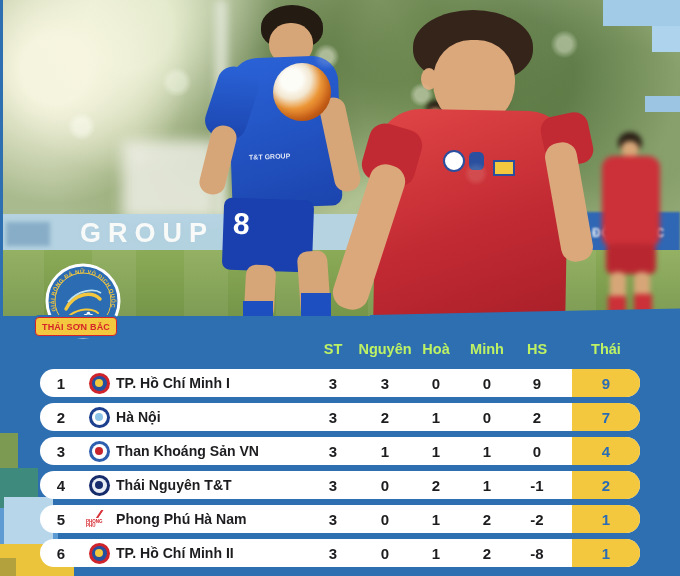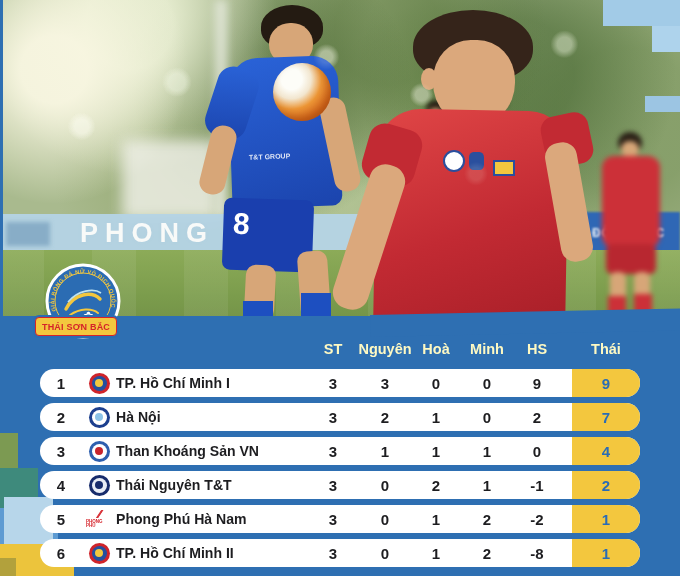--- a/index.html
+++ b/index.html
@@ -59,21 +59,21 @@
   
   .banner{position:absolute;left:113px;top:297px;width:273px;height:35px;background:#f3c73e;border-radius:8px;display:flex;align-items:center;justify-content:center;z-index:5;box-shadow:0 1px 3px rgba(0,0,0,.15);}
   .banner span{font-size:19px;font-weight:800;color:#2765ac;transform:scaleX(.97);white-space:nowrap;}
   
   .panel{position:absolute;left:0;top:316px;width:680px;height:260px;background:#2e6fb2;}
   .photo-edge{position:absolute;left:370px;top:315px;width:330px;height:22px;background:#2e6fb2;transform:rotate(-1.2deg);transform-origin:0 0;}
   .left-strip{position:absolute;left:0;top:0;width:3px;height:316px;background:#2e6fb2;z-index:3;}
   
   .grid{display:grid;grid-template-columns:42px 34px 191px 52px 52px 50px 52px 48px 11px 68px;align-items:center;}
   .thead{position:absolute;left:40px;top:336px;width:600px;height:26px;z-index:4;}
-  .thead span{justify-self:center;font-size:14.5px;font-weight:700;color:#fef9c3;}
+  .thead span{justify-self:center;font-size:14.5px;font-weight:700;color:#bef264;}
   .c4{grid-column:4}.c5{grid-column:5}.c6{grid-column:6}.c7{grid-column:7}.c8{grid-column:8}.c10{grid-column:10}
   .rows{position:absolute;left:40px;top:369px;width:600px;z-index:4;}
   .row{height:28px;margin-bottom:6px;background:#fff;border-radius:14px;overflow:hidden;font-weight:700;color:#1d1d20;}
   .row .cell{justify-self:center;font-size:15px;}
   .row .rank{justify-self:center;font-size:15px;}
   .row .team{justify-self:start;font-size:14.5px;white-space:nowrap;transform:scaleX(.97);transform-origin:left;}
   .row .points{grid-column:10;justify-self:stretch;align-self:stretch;background:#f3c73e;color:#2a6cb5;font-size:15px;font-weight:800;display:flex;align-items:center;justify-content:center;}
   .logo{justify-self:center;width:21px;height:21px;border-radius:50%;display:flex;align-items:center;justify-content:center;position:relative;}
   .logo-inner{width:15px;height:15px;border-radius:50%;display:flex;align-items:center;justify-content:center;}
   .logo-core{width:8px;height:8px;border-radius:50%;}
@@ -97,21 +97,21 @@
 
 <div class="canvas">
 
   <div class="photo">
     <div class="bokeh"></div>
     <div class="pole"></div>
     <div class="wall"></div>
 
     <div class="board-left">
       <span class="tag"></span>
-      <span class="brand">PHONG</span>
+      <span class="brand">GROUP</span>
     </div>
     <div class="board-right">
       <span class="dl-dot"></span>
       <span class="dl-text">ĐỘNG LỰC</span>
     </div>
 
     <div class="grass">
         <div class="stripes"></div>
       </div>
 

